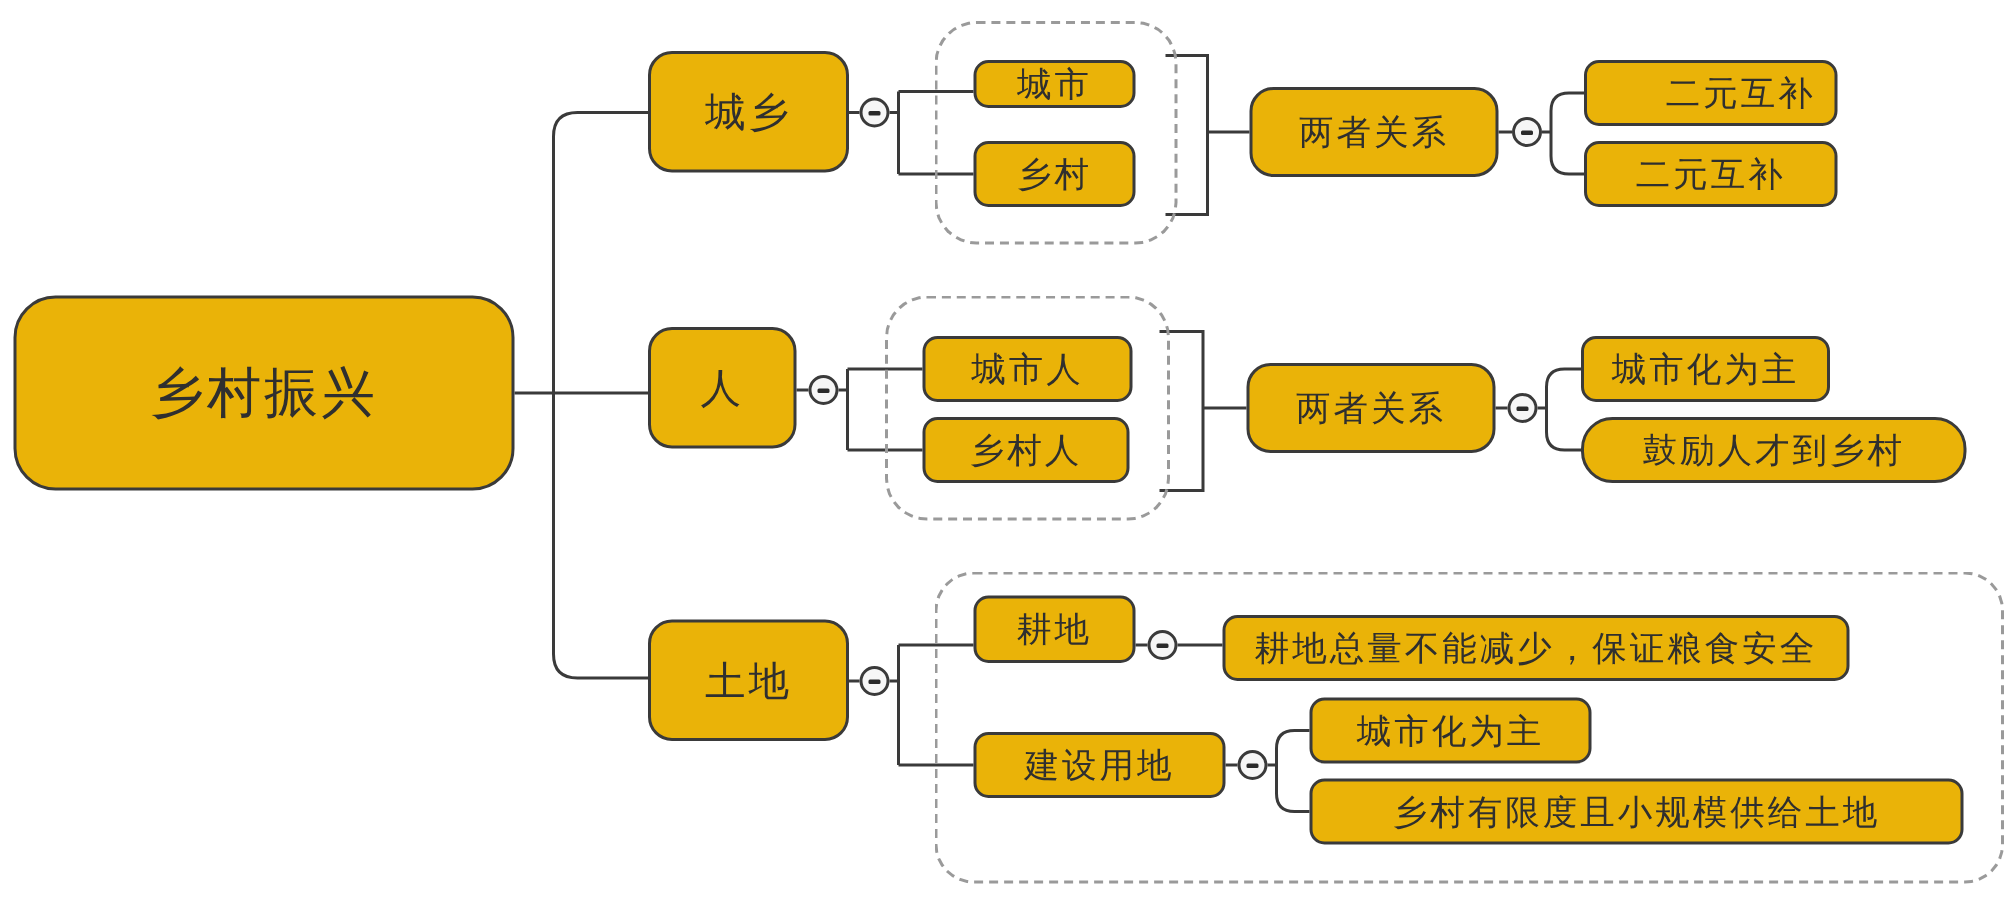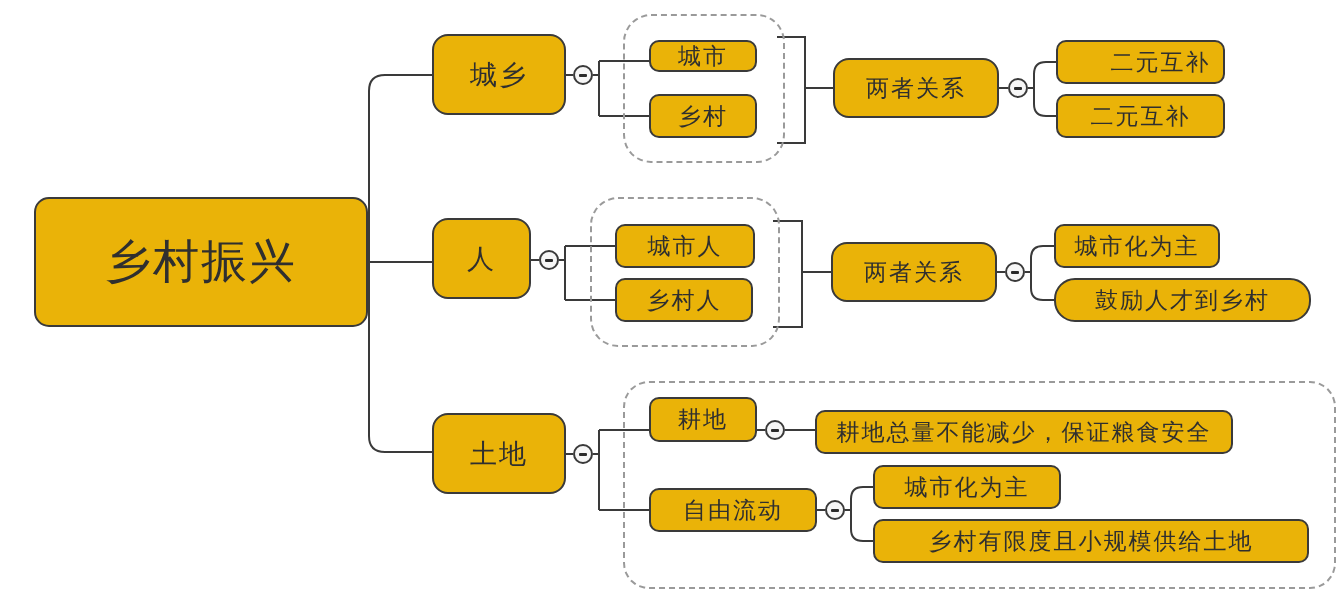--- a/index.html
+++ b/index.html
@@ -2,21 +2,21 @@
 <html><head>
 <meta charset="utf-8">
 <style>
   html, body { margin: 0; padding: 0; background: #ffffff; }
   body { width: 1344px; height: 598px; position: relative; overflow: hidden;
          font-family: "DejaVu Sans", "Liberation Sans", sans-serif; color: #2a2a2a; }
   svg.links { position: absolute; left: 0; top: 0; width: 1344px; height: 598px; }
   .node { position: absolute; box-sizing: border-box; border: 2px solid #3a3a3a;
           background: #eab308; display: flex; align-items: center; justify-content: center;
           color: #2f2f2f; white-space: nowrap; }
-  .n-root { border-radius: 15px; font-size: 46px; letter-spacing: 2px; margin-left: 25px; }
+  .n-root { border-radius: 28px; font-size: 36px; letter-spacing: 2px; }
   .n-l1 { border-radius: 16px; font-size: 27px; letter-spacing: 2px; }
   .n-l2 { border-radius: 10px; font-size: 23px; letter-spacing: 2px; }
   .n-rel { border-radius: 16px; font-size: 23px; letter-spacing: 2px; }
   .collapse { position: absolute; width: 20px; height: 20px; box-sizing: border-box;
               border: 2px solid #3a3a3a; border-radius: 50%; background: #f6f6f6; cursor: pointer; }
   .collapse::after { content: ""; position: absolute; left: 4px; top: 7px; width: 8px; height: 3px;
                      background: #2a2a2a; border-radius: 1px; }
   .group { position: absolute; box-sizing: border-box; border: 2px dashed #9a9a9a; border-radius: 28px; }
 </style>
 </head>
@@ -74,16 +74,16 @@
 <div class="node n-rel" style="left:831px; top:242px; width:166px; height:60px;">两者关系</div>
 <div class="collapse" style="left:1005px; top:262px;"></div>
 <div class="node n-l2" style="left:1054px; top:224px; width:166px; height:44px;">城市化为主</div>
 <div class="node n-l2" style="left:1054px; top:278px; width:257px; height:44px;border-radius:21px;">鼓励人才到乡村</div>
 
 <div class="node n-l1" style="left:432px; top:413px; width:134px; height:81px;">土地</div>
 <div class="collapse" style="left:573px; top:444px;"></div>
 <div class="node n-l2" style="left:649px; top:397px; width:108px; height:45px;">耕地</div>
 <div class="collapse" style="left:765px; top:420px;"></div>
 <div class="node n-l2" style="left:815px; top:410px; width:418px; height:44px;">耕地总量不能减少，保证粮食安全</div>
-<div class="node n-l2" style="left:649px; top:488px; width:168px; height:44px;">自由流动</div>
+<div class="node n-l2" style="left:649px; top:488px; width:168px; height:44px;">建设用地</div>
 <div class="collapse" style="left:825px; top:500px;"></div>
 <div class="node n-l2" style="left:873px; top:465px; width:188px; height:44px;">城市化为主</div>
 <div class="node n-l2" style="left:873px; top:519px; width:436px; height:44px;">乡村有限度且小规模供给土地</div>
 
 </body></html>

